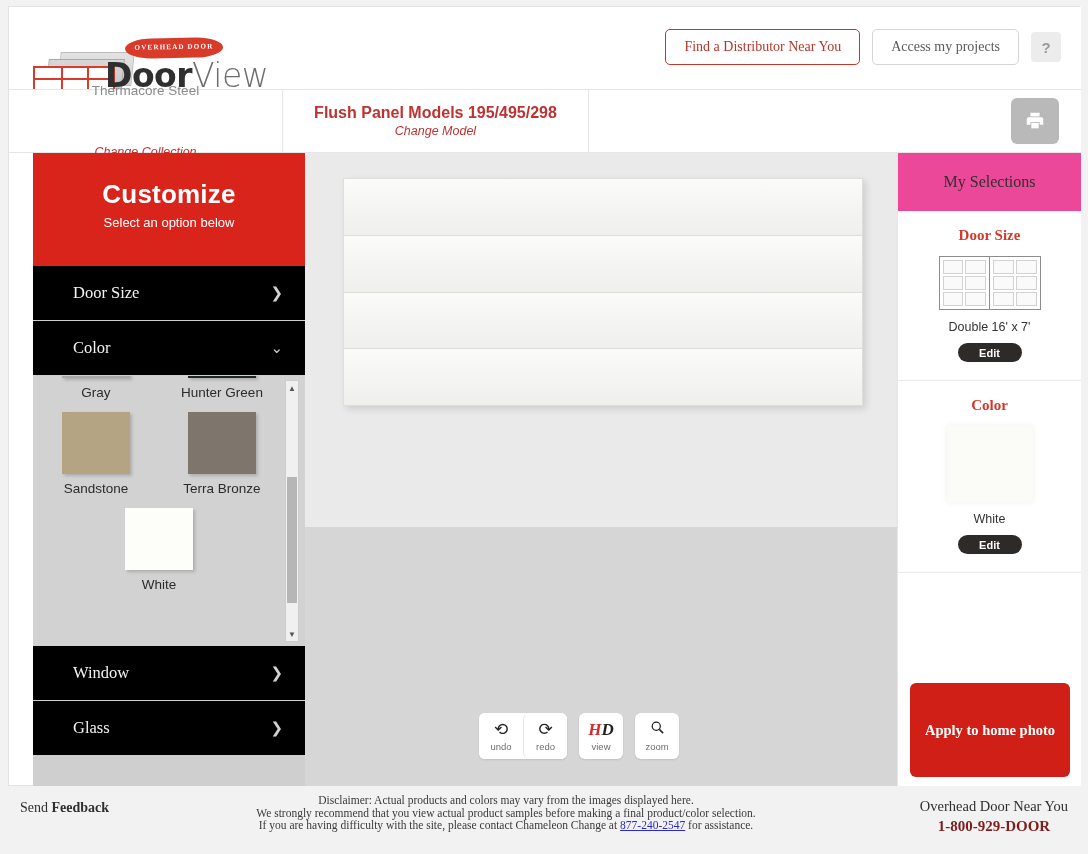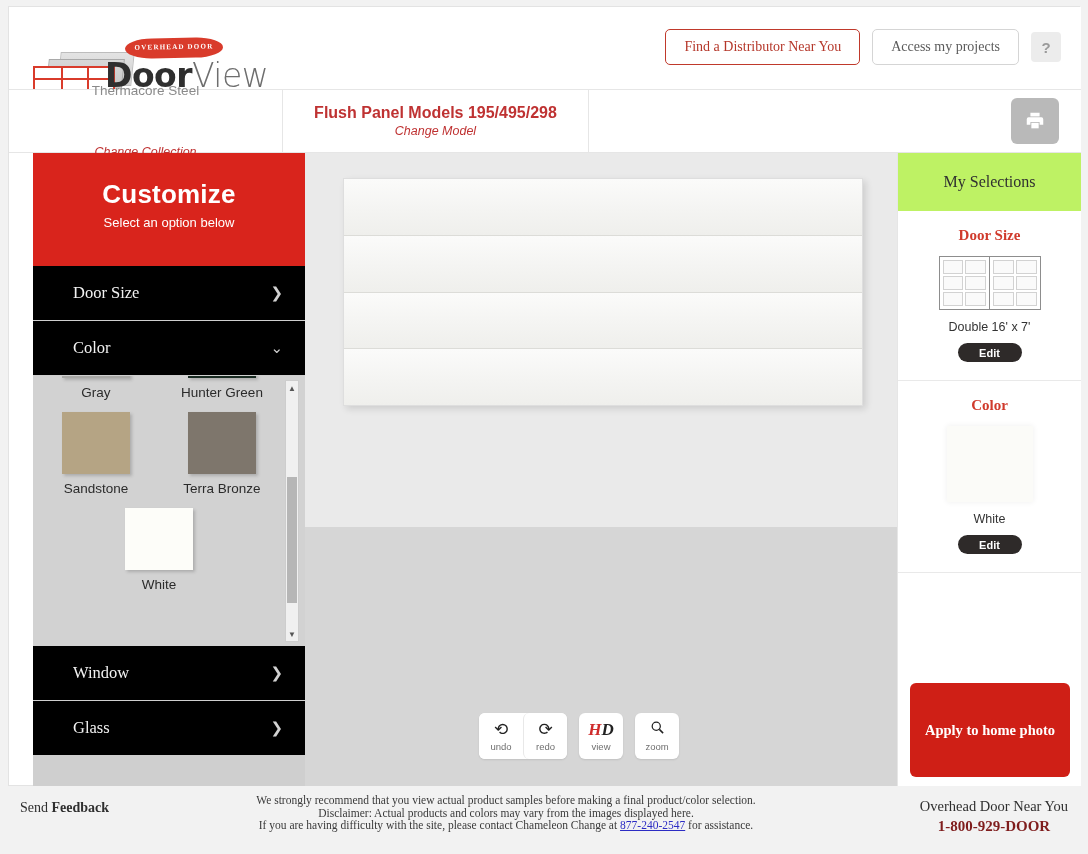--- a/index.html
+++ b/index.html
@@ -267,21 +267,21 @@
   .hd-glyph .d { color: #222; }
 
   
   .selections {
     position: absolute; left: 888px; top: 146px;
     width: 184px; height: 634px;
     background: #fff;
     border-left: 1px solid #e6e6e6;
   }
   .sel-head {
-    height: 58px; background: #bef264;
+    height: 58px; background: #ec4899;
     display: flex; align-items: center; justify-content: center;
     font-size: 16px; color: #303030;
     font-family: "Liberation Serif", serif;
   }
   .sel-block {
     padding: 16px 10px 18px;
     text-align: center;
     border-bottom: 1px solid #e9e9e9;
   }
   .sel-title {
@@ -564,22 +564,22 @@
 
       <div class="apply-btn">Apply to home photo</div>
     </div>
 
   </div>
 
   <div class="footer">
     <div class="foot-left"><span>Send </span><b>Feedback</b></div>
 
     <div class="foot-center">
+      <div>Disclaimer: Actual products and colors may vary from the images displayed here.</div>
       <div>We strongly recommend that you view actual product samples before making a final product/color selection.</div>
-      <div>Disclaimer: Actual products and colors may vary from the images displayed here.</div>
       <div><span>If you are having difficulty with the site, please contact Chameleon Change at </span><a href="#">877-240-2547</a><span> for assistance.</span></div>
     </div>
 
     <div class="foot-right">
       <div class="l1">Overhead Door Near You</div>
       <div class="l2">1-800-929-DOOR</div>
     </div>
   </div>
 
 </div>

